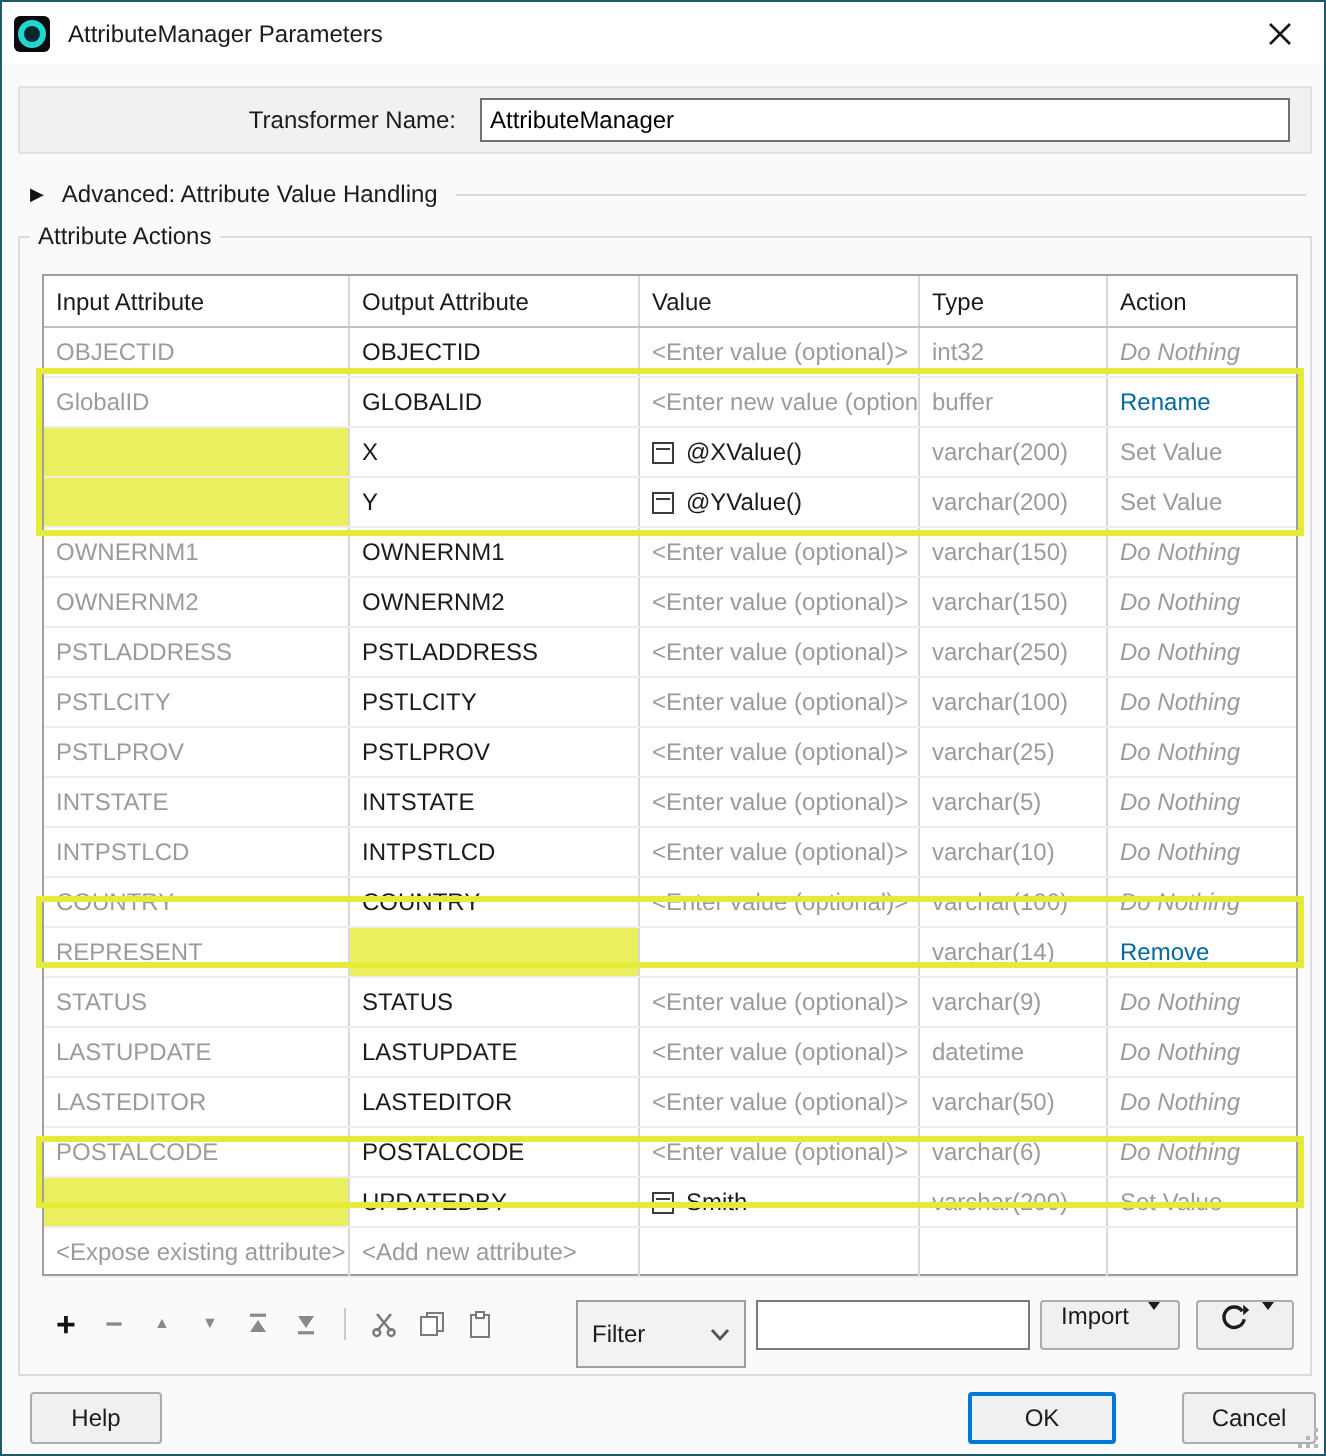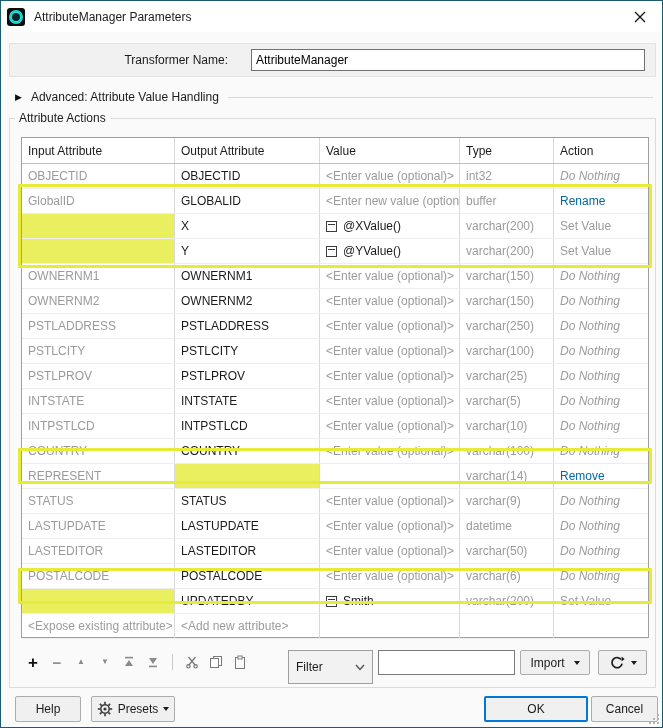--- a/index.html
+++ b/index.html
@@ -12,21 +12,21 @@
   
   .titlebar{position:absolute;left:0;top:0;right:0;height:31px;background:#ffffff;display:flex;align-items:center;padding-left:6px}
   .app-icon{width:18px;height:18px;background:#0c0c0c;border-radius:3px;position:relative;margin-right:9px;flex:none}
   .app-icon .ring{position:absolute;left:2px;top:2px;right:2px;bottom:2px;border-radius:50%;
                   border:3px solid var(--teal);box-sizing:border-box;background:#06282c}
   .title{flex:1}
   .close{position:absolute;right:0;top:0;width:44px;height:31px;display:flex;align-items:center;justify-content:center}
   
   .name-panel{position:absolute;left:8px;top:42px;width:647px;height:34px;background:#f1f1f1;border:1px solid #e2e2e2;
               box-sizing:border-box;display:flex;align-items:center}
-  .name-panel .lbl{width:218px;text-align:right;margin-right:23px}
+  .name-panel .lbl{width:218px;text-align:right;margin-right:12px}
   .name-input{flex:1;margin-right:10px;height:20px;border:1px solid #707070;background:#fff;
               font:inherit;padding:0 4px;outline:none}
   
   .advanced{position:absolute;left:14px;top:88px;right:9px;height:16px;display:flex;align-items:center;cursor:default}
   .adv-arrow{font-size:9px;margin-right:9px;color:#111;flex:none}
   .adv-label{margin-right:9px;flex:none}
   .adv-line{flex:1;height:1px;background:#d9d9d9}
   
   .groupbox{position:absolute;left:8px;top:117px;width:647px;height:570px;border:1px solid #dcdcdc;box-sizing:border-box}
   .gb-label{position:absolute;left:5px;top:-8px;background:#fafafa;padding:0 4px}
@@ -52,31 +52,31 @@
   .tbtn{width:18px;height:20px;display:flex;align-items:center;justify-content:center;cursor:default}
   .g-plus{font-size:17px;font-weight:bold;color:#111;line-height:1}
   .g-minus{font-size:15px;font-weight:bold;color:#8a8a8a;line-height:1}
   .g-tri{font-size:8px;color:#8a8a8a;line-height:1}
   .sep{width:1px;height:16px;background:#c9c9c9;margin:0 4px}
   .filter-combo{position:absolute;left:267px;top:1px;width:85px;height:25px;border:1px solid #9e9e9e;background:#f2f2f2;
                 display:flex;align-items:center;padding:16px 7px;box-sizing:border-box}
   .filter-combo .chev{margin-left:auto}
   .filter-input{position:absolute;left:357px;top:1px;width:137px;height:25px;border:1px solid #7a7a7a;box-sizing:border-box;
                 background:#fff;font:inherit;padding:0 4px;outline:none}
-  .btn{border:1px solid #acacac;background:#f0f0f0;border-radius:2px;display:flex;align-items:center;justify-content:center;
+  .btn{border:1px solid #acacac;background:#f0f0f0;border-radius:2px;display:flex;align-items:flex-start;justify-content:center;
        box-sizing:border-box;cursor:default}
   .import{position:absolute;left:499px;top:1px;width:70px;height:25px;gap:9px}
   .refresh{position:absolute;left:577px;top:1px;width:49px;height:25px;gap:6px}
   .dd-arrow{width:0;height:0;border-left:3.5px solid transparent;border-right:3.5px solid transparent;border-top:4.5px solid #1b1b1b}
   
   .fbtn{position:absolute;top:695px;height:26px;border:1px solid #acacac;background:#f0f0f0;border-radius:2px;
         display:flex;align-items:center;justify-content:center;box-sizing:border-box;font:inherit}
   .help{left:14px;width:66px}
   .presets{left:90px;width:84px;gap:5px}
-  .ok{left:483px;width:104px;border:2px solid var(--accent)}
+  .ok{left:483px;width:74px;border:2px solid var(--accent)}
   .cancel{left:590px;width:67px}
   .grip{position:absolute;right:2px;bottom:2px}
 </style>
 </head>
 <body>
 
 <div class="window">
 
   <div class="titlebar">
     <div class="app-icon">
@@ -354,38 +354,20 @@
             <path d="M12.6 1.4 L12.6 6.6 L15.6 4 Z" fill="#1b1b1b"></path>
           </svg>
         <span class="dd-arrow"></span>
       </div>
     </div>
   </div>
 
   <div class="fbtn help">
       <span>Help</span>
     </div>
-  <div class="fbtn presets">
-    <svg width="16" height="16" viewBox="0 0 16 16">
-      <g stroke="#3a3a3a" stroke-width="1.6">
-        <line x1="8" y1="0.8" x2="8" y2="3.2"></line>
-          <line x1="8" y1="12.8" x2="8" y2="15.2"></line>
-        <line x1="0.8" y1="8" x2="3.2" y2="8"></line>
-          <line x1="12.8" y1="8" x2="15.2" y2="8"></line>
-        <line x1="2.9" y1="2.9" x2="4.6" y2="4.6"></line>
-          <line x1="11.4" y1="11.4" x2="13.1" y2="13.1"></line>
-        <line x1="13.1" y1="2.9" x2="11.4" y2="4.6"></line>
-          <line x1="4.6" y1="11.4" x2="2.9" y2="13.1"></line>
-      </g>
-      <circle cx="8" cy="8" r="4.2" fill="none" stroke="#3a3a3a" stroke-width="1.5"></circle>
-      <circle cx="8" cy="8" r="1.6" fill="#3a3a3a"></circle>
-    </svg>
-    <span>Presets</span>
-    <span class="dd-arrow"></span>
-  </div>
   <div class="fbtn ok">
       <span>OK</span>
     </div>
   <div class="fbtn cancel">
       <span>Cancel</span>
     </div>
 
   <svg class="grip" width="11" height="11" viewBox="0 0 11 11">
     <g fill="#b5b5b5">
         <rect x="8" y="8" width="2" height="2"></rect>

